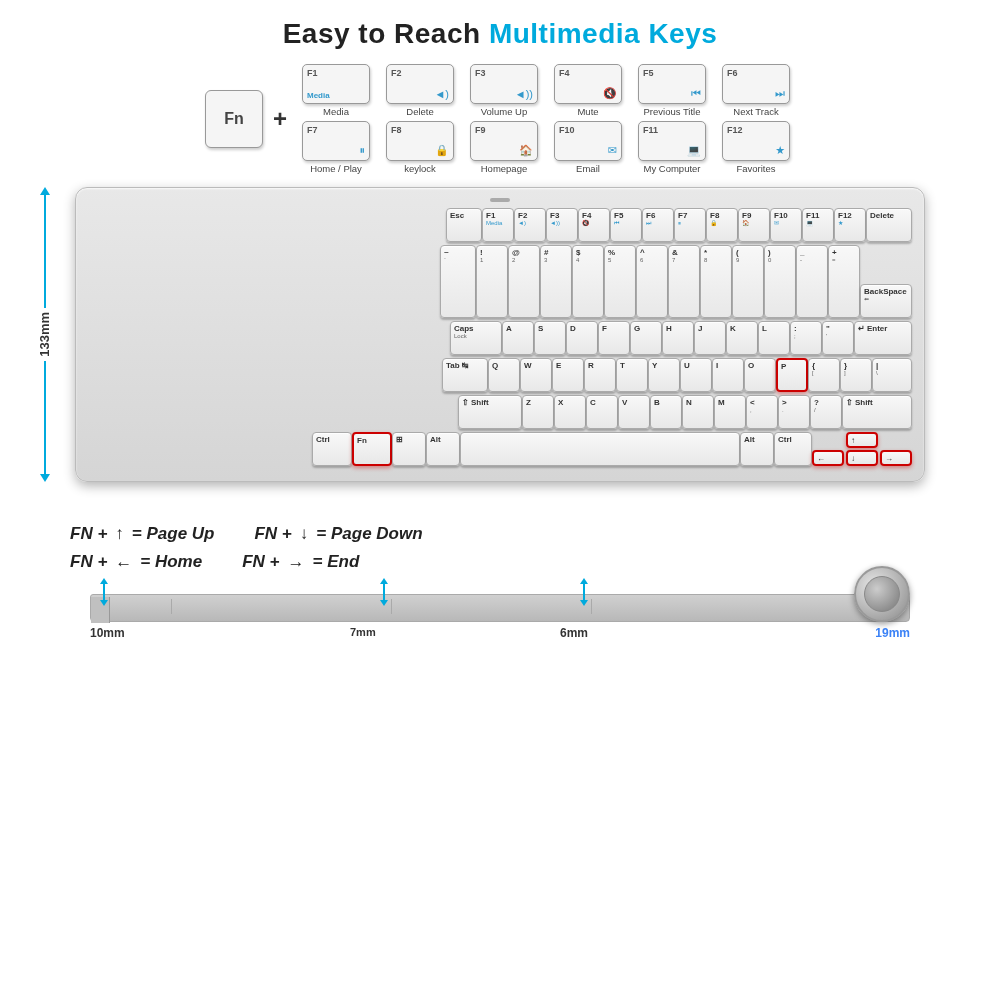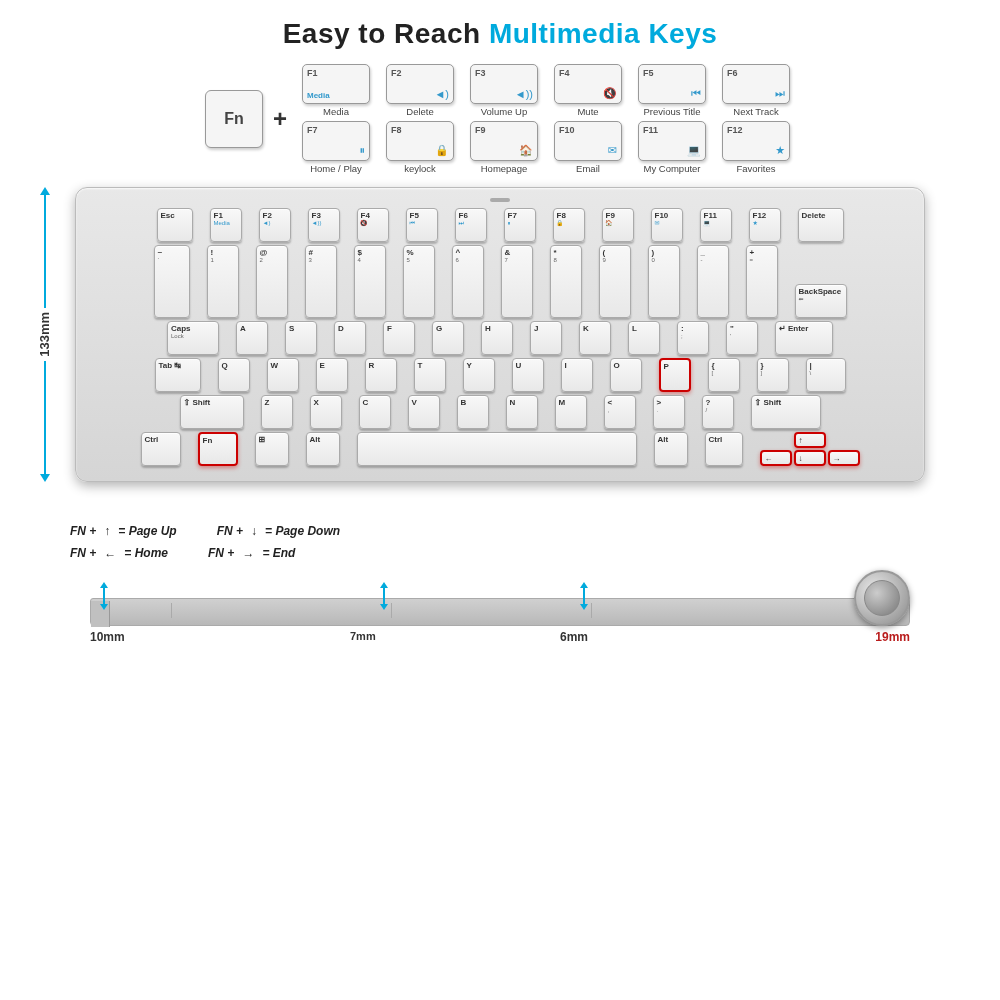--- a/index.html
+++ b/index.html
@@ -201,23 +201,23 @@
       width: 20px;
       height: 4px;
       background: #aaa;
       border-radius: 2px;
       margin: 0 auto 6px auto;
     }
 
     
     .key-row {
       display: flex;
-      gap: 17px;
+      gap: 0;
       margin-bottom: 3px;
-      justify-content: center;
+      justify-content: flex-end;
     }
 
     .key {
       background: linear-gradient(180deg, #f8f8f8 0%, #e8e8e8 100%);
       border: 1px solid #aaa;
       border-radius: 4px;
       box-shadow: 0 2px 2px rgba(0,0,0,0.25), inset 0 1px 1px rgba(255,255,255,0.9);
       display: flex;
       flex-direction: column;
       align-items: flex-start;
@@ -289,30 +289,29 @@
     }
     .shortcut-row {
       display: flex;
       gap: 40px;
       margin-bottom: 8px;
     }
     .shortcut-item {
       display: flex;
       align-items: flex-start;
       gap: 8px;
-      font-size: 12px;
+      font-size: 17px;
       font-style: italic;
       font-weight: bold;
       color: #222;
     }
 
     
     .side-view-section {
       width: 900px;
-      margin-top: 16px;
       position: relative;
     }
     .side-keyboard {
       width: 820px;
       height: 28px;
       background: linear-gradient(180deg, #d0d0d0, #b8b8b8);
       border-radius: 3px 3px 4px 4px;
       margin: 0 auto;
       position: relative;
       border: 1px solid #aaa;
@@ -803,16 +802,16 @@
         <div style="width:0;height:0;border-left:4px solid transparent;border-right:4px solid transparent;border-bottom:6px solid #00aadd;"></div>
         <div style="width:2px;height:16px;background:#00aadd;"></div>
         <div style="width:0;height:0;border-left:4px solid transparent;border-right:4px solid transparent;border-top:6px solid #00aadd;"></div>
       </div>
     </div>
 
     <div style="width:820px;margin:4px auto 0 auto;display:flex;gap:0;position:relative;">
       <span style="position:absolute;left:0px;font-size:12px;font-weight:bold;color:#333;">10mm</span>
       <span style="position:absolute;left:260px;font-size:11px;font-weight:bold;color:#333;">7mm</span>
       <span style="position:absolute;left:470px;font-size:12px;font-weight:bold;color:#333;">6mm</span>
-      <span style="position:absolute;right:0px;font-size:12px;font-weight:bold;color:#b91c1c;">19mm</span>
+      <span style="position:absolute;right:0px;font-size:12px;font-weight:bold;color:#3b82f6;">19mm</span>
     </div>
   </div>
 </div>
 
 </body></html>

